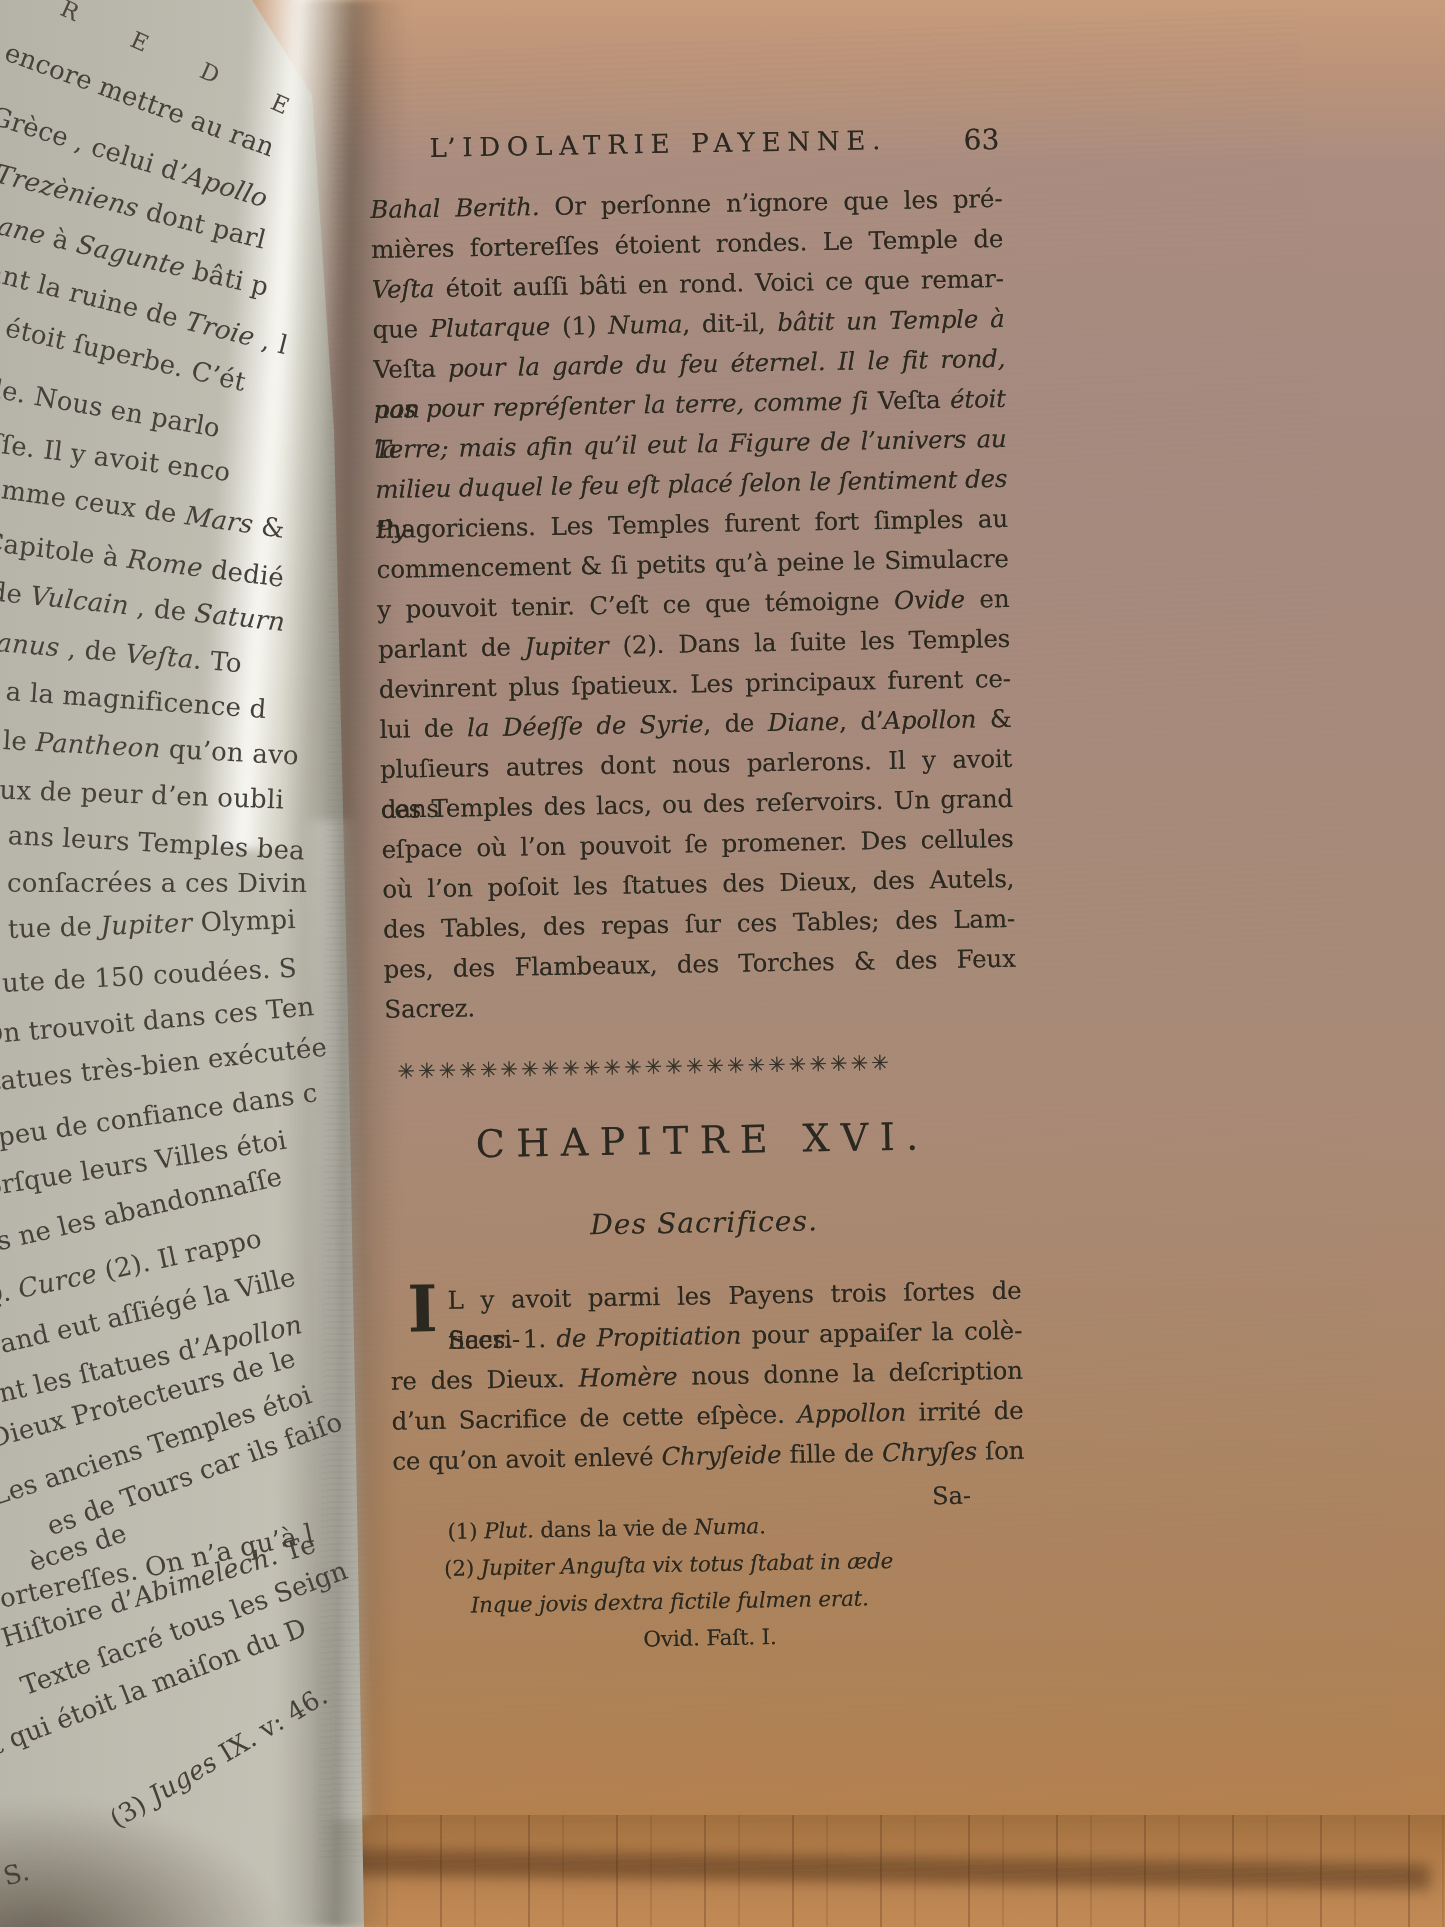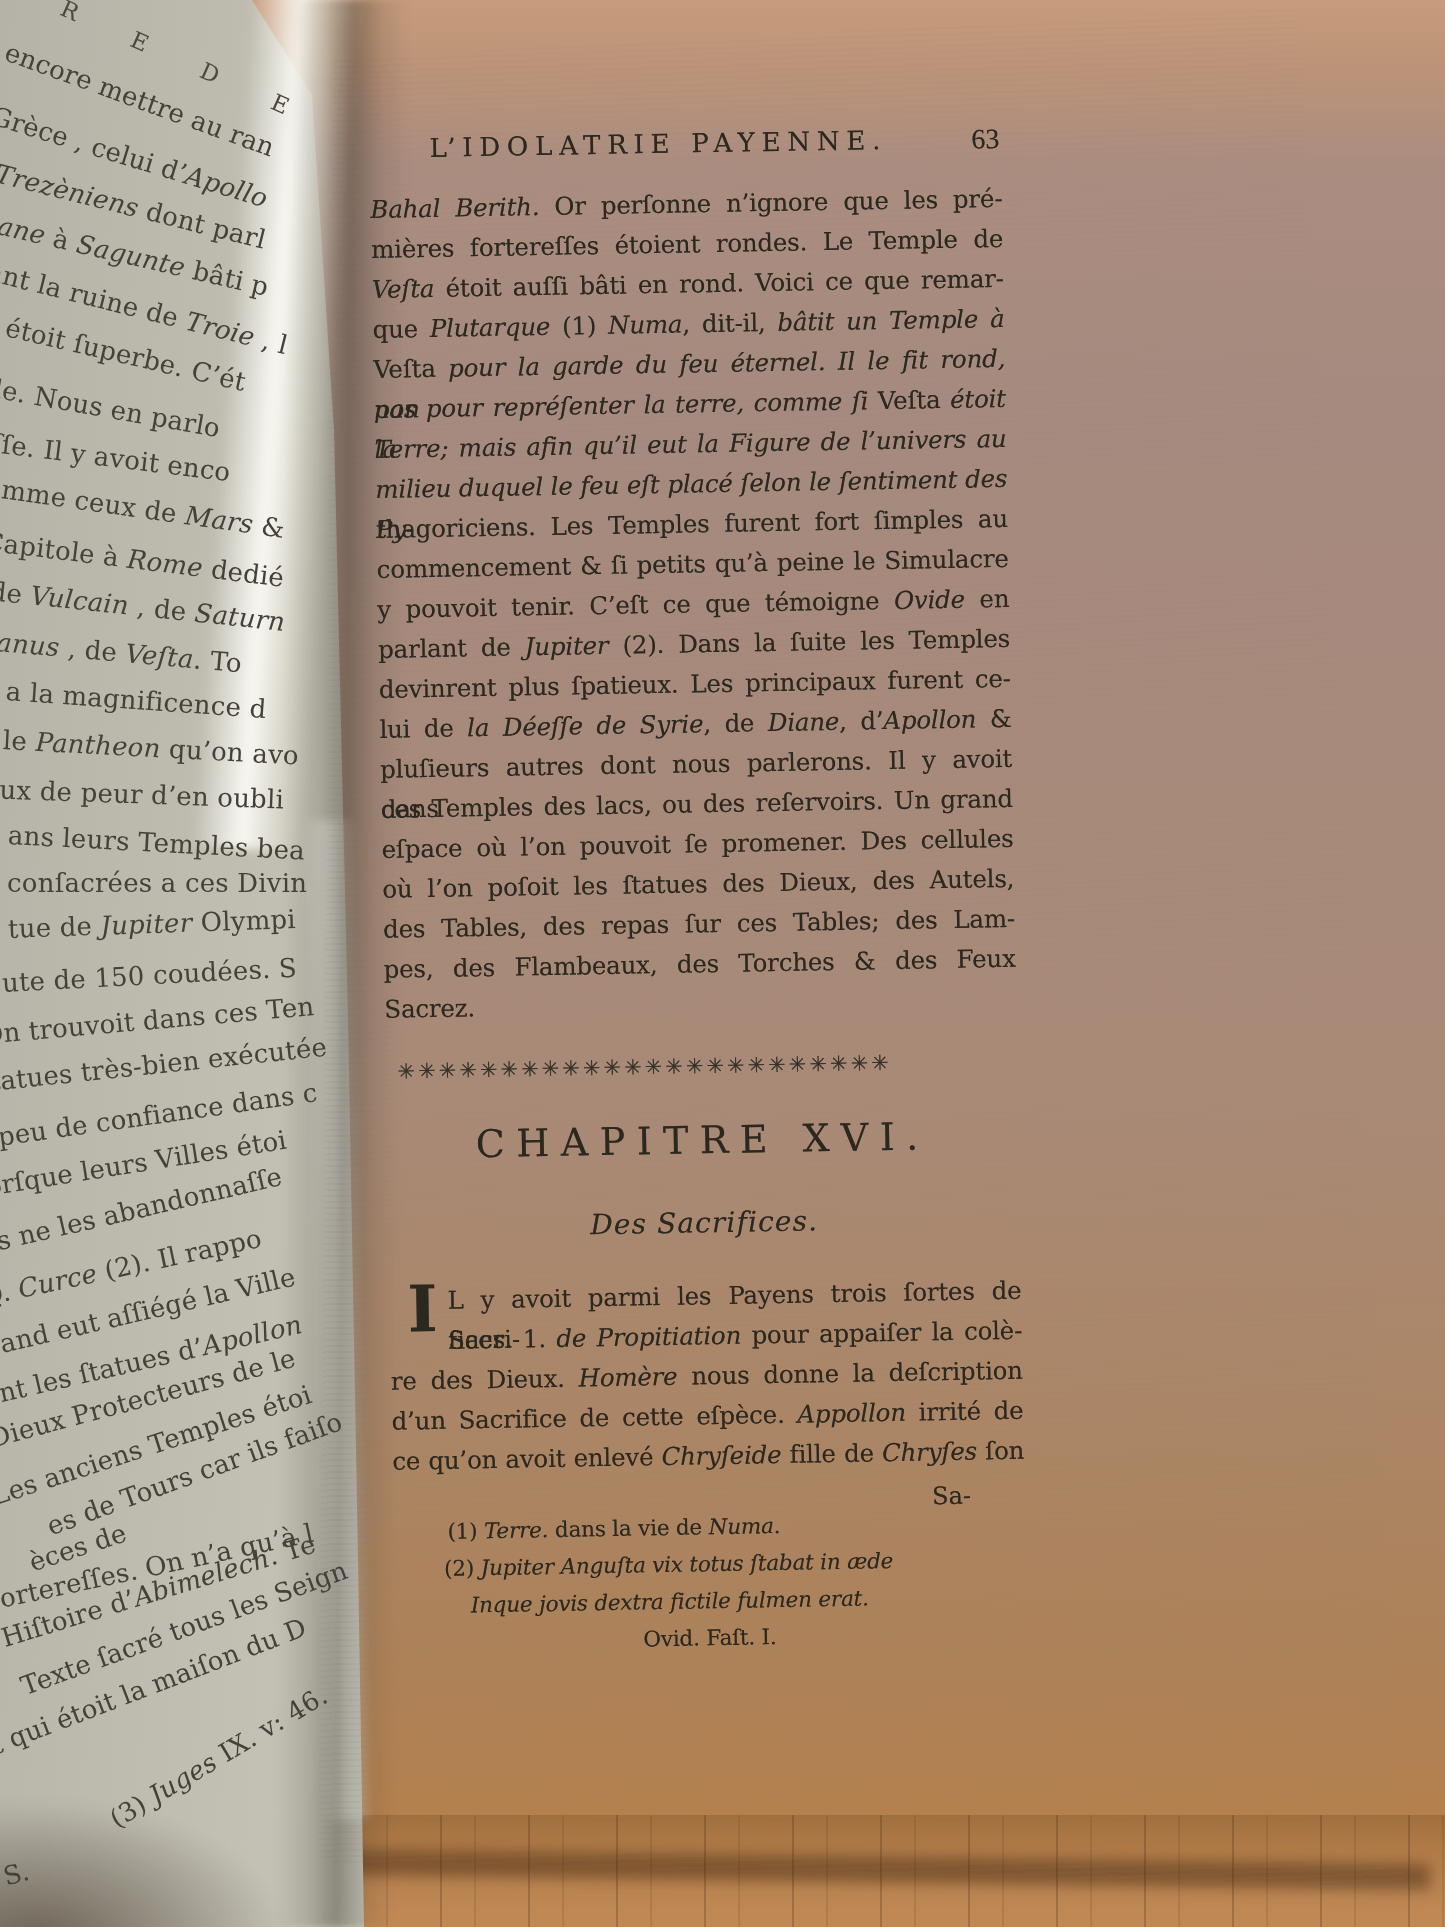--- a/index.html
+++ b/index.html
@@ -47,21 +47,21 @@
     filter:blur(.55px);}
   .lp-frag{position:absolute;white-space:nowrap;font-size:26px;color:#45413a;transform-origin:0 50%;
     letter-spacing:.2px;}
   .lp-frag:first-child{letter-spacing:26px;font-size:23px;color:#4c483f;}
   
   #rp-text{position:absolute;left:368px;top:70px;width:648px;height:1800px;
     transform:rotate(-1deg);transform-origin:0 0;color:#2b2820;
     text-shadow:0 0 .6px rgba(43,40,30,.55);}
   #rp-header{position:absolute;left:0;top:64px;width:632px;height:40px;}
   #rp-title{position:absolute;left:0;right:54px;text-align:center;font-size:26px;letter-spacing:.26em;white-space:nowrap;}
-  #rp-pageno{position:absolute;right:2px;top:0;font-size:28px;font-family:Liberation Serif, serif;}
+  #rp-pageno{position:absolute;right:2px;top:0;font-size:28px;}
   .rp-block{position:absolute;left:0;width:632px;}
   #rp-p1{top:120px;}
   .rp-line{height:40px;line-height:40px;font-size:24.5px;letter-spacing:-.2px;
     text-align:justify;text-align-last:justify;white-space:normal;}
   .rp-line.noj{text-align-last:left;}
   .seg-i{font-style:italic;}
   #rp-ornament{top:990px;width:620px;padding-left:12px;font-family:"DejaVu Sans","Liberation Sans",sans-serif;
     font-size:21px;letter-spacing:3px;color:#34322a;white-space:nowrap;overflow:hidden;}
   #rp-chapter{top:1054px;text-align:center;font-size:38px;letter-spacing:.3em;white-space:nowrap;}
   #rp-subtitle{top:1142px;text-align:center;font-style:italic;font-size:28px;letter-spacing:.04em;}
@@ -173,19 +173,19 @@
         <div class="rp-line"><span>L y avoit parmi les Payens trois ſortes de Sacri-</span></div>
         <div class="rp-line"><span>fices.  1. </span><span class="seg-i">de Propitiation</span><span> pour appaiſer la colè-</span></div>
         <div class="rp-line"><span>re des Dieux.  </span><span class="seg-i">Homère</span><span> nous donne la deſcription</span></div>
         <div class="rp-line"><span>d’un Sacrifice de cette eſpèce.  </span><span class="seg-i">Appollon</span><span> irrité de</span></div>
         <div class="rp-line"><span>ce qu’on avoit enlevé </span><span class="seg-i">Chryſeide</span><span> fille de </span><span class="seg-i">Chryſes</span><span> ſon</span></div>
       </div>
 
     <div class="rp-block" id="rp-catchword">Sa-</div>
 
     <div class="rp-block" id="rp-footnotes">
-        <div class="fn-line"><span>(1) </span><span class="seg-i">Terre.</span><span> dans la vie de </span><span class="seg-i">Numa</span><span>.</span></div>
+        <div class="fn-line"><span>(1) </span><span class="seg-i">Plut.</span><span> dans la vie de </span><span class="seg-i">Numa</span><span>.</span></div>
         <div class="fn-line"><span>(2) </span><span class="seg-i">Jupiter Anguſta vix totus ſtabat in æde</span></div>
         <div class="fn-line"><span class="seg-i">Inque jovis dextra fictile fulmen erat.</span></div>
         <div class="fn-line noj"><span>Ovid. Faſt. I.</span></div>
       </div>
   </div>
 </div>
 
 </body></html>

